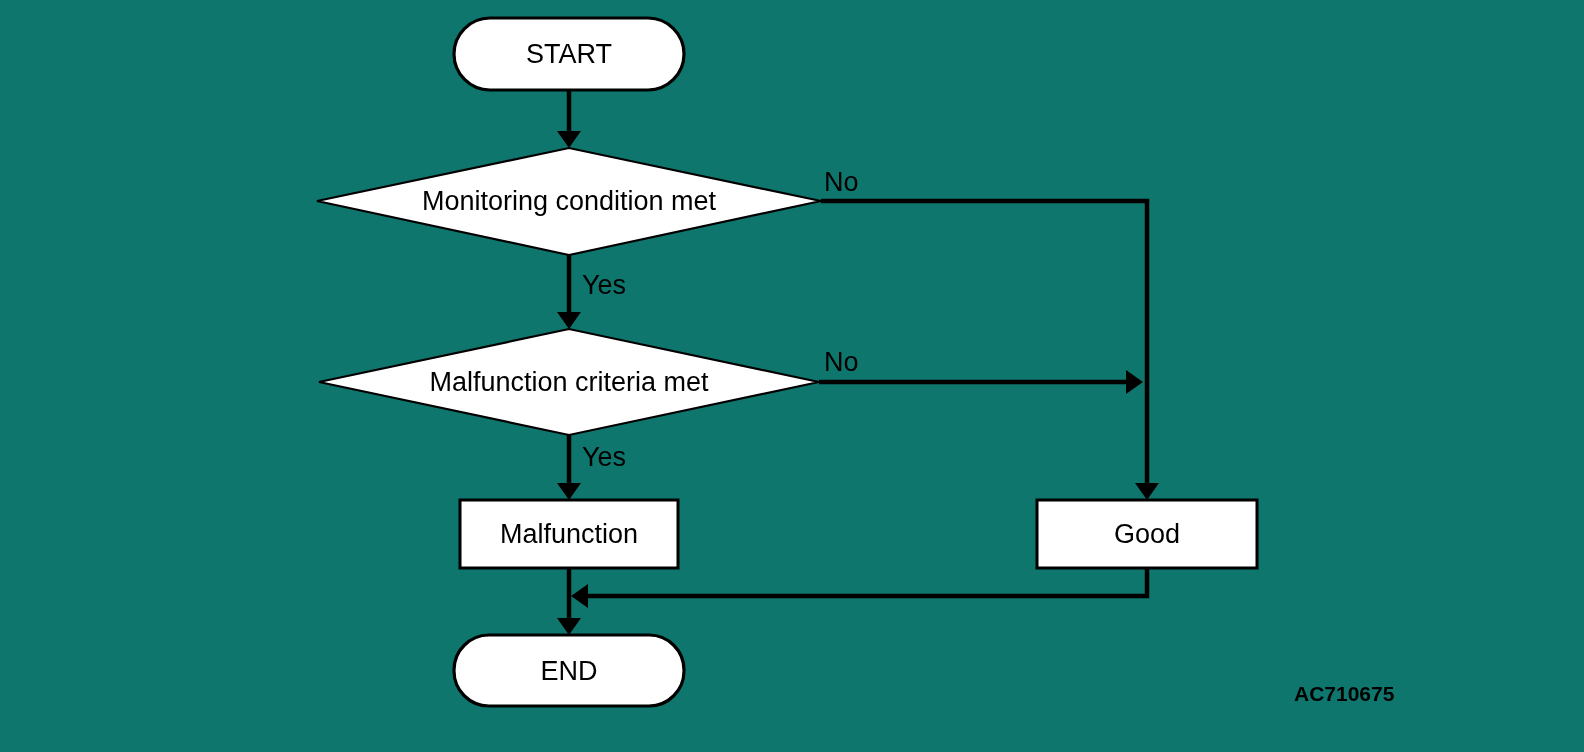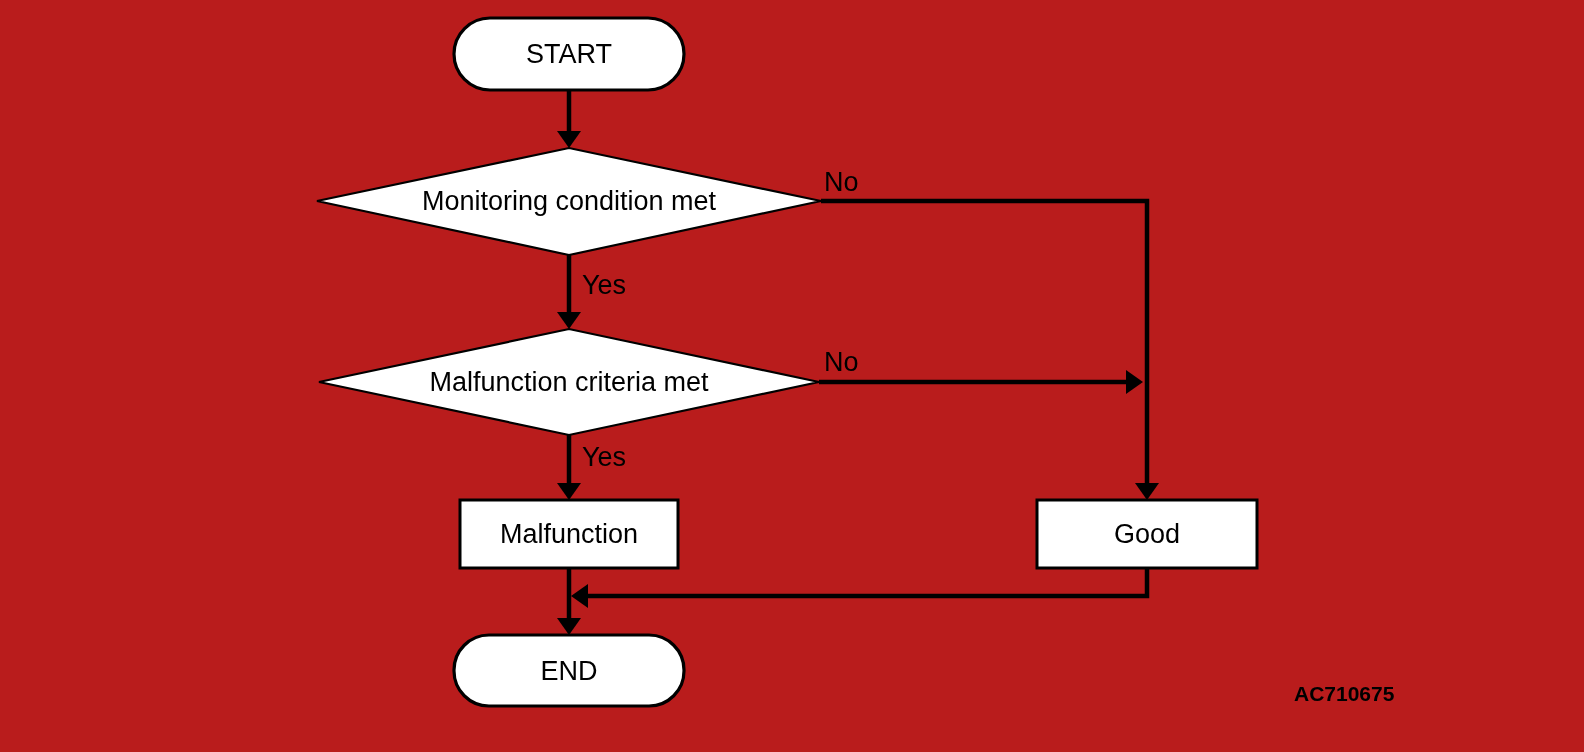--- a/index.html
+++ b/index.html
@@ -8,21 +8,21 @@
     background: #ffffff;
     width: 1584px;
     height: 752px;
     overflow: hidden;
     font-family: "Liberation Sans", sans-serif;
   }
   .canvas {
     position: relative;
     width: 1584px;
     height: 752px;
-    background: #b91c1c;
+    background: #0f766e;
   }
   svg { display: block; }
   .shape {
     fill: #ffffff;
     stroke: #000000;
   }
   .terminator { stroke-width: 3.2px; }
   .process    { stroke-width: 3px; }
   .decision   { stroke-width: 2.2px; }
   .connector {

